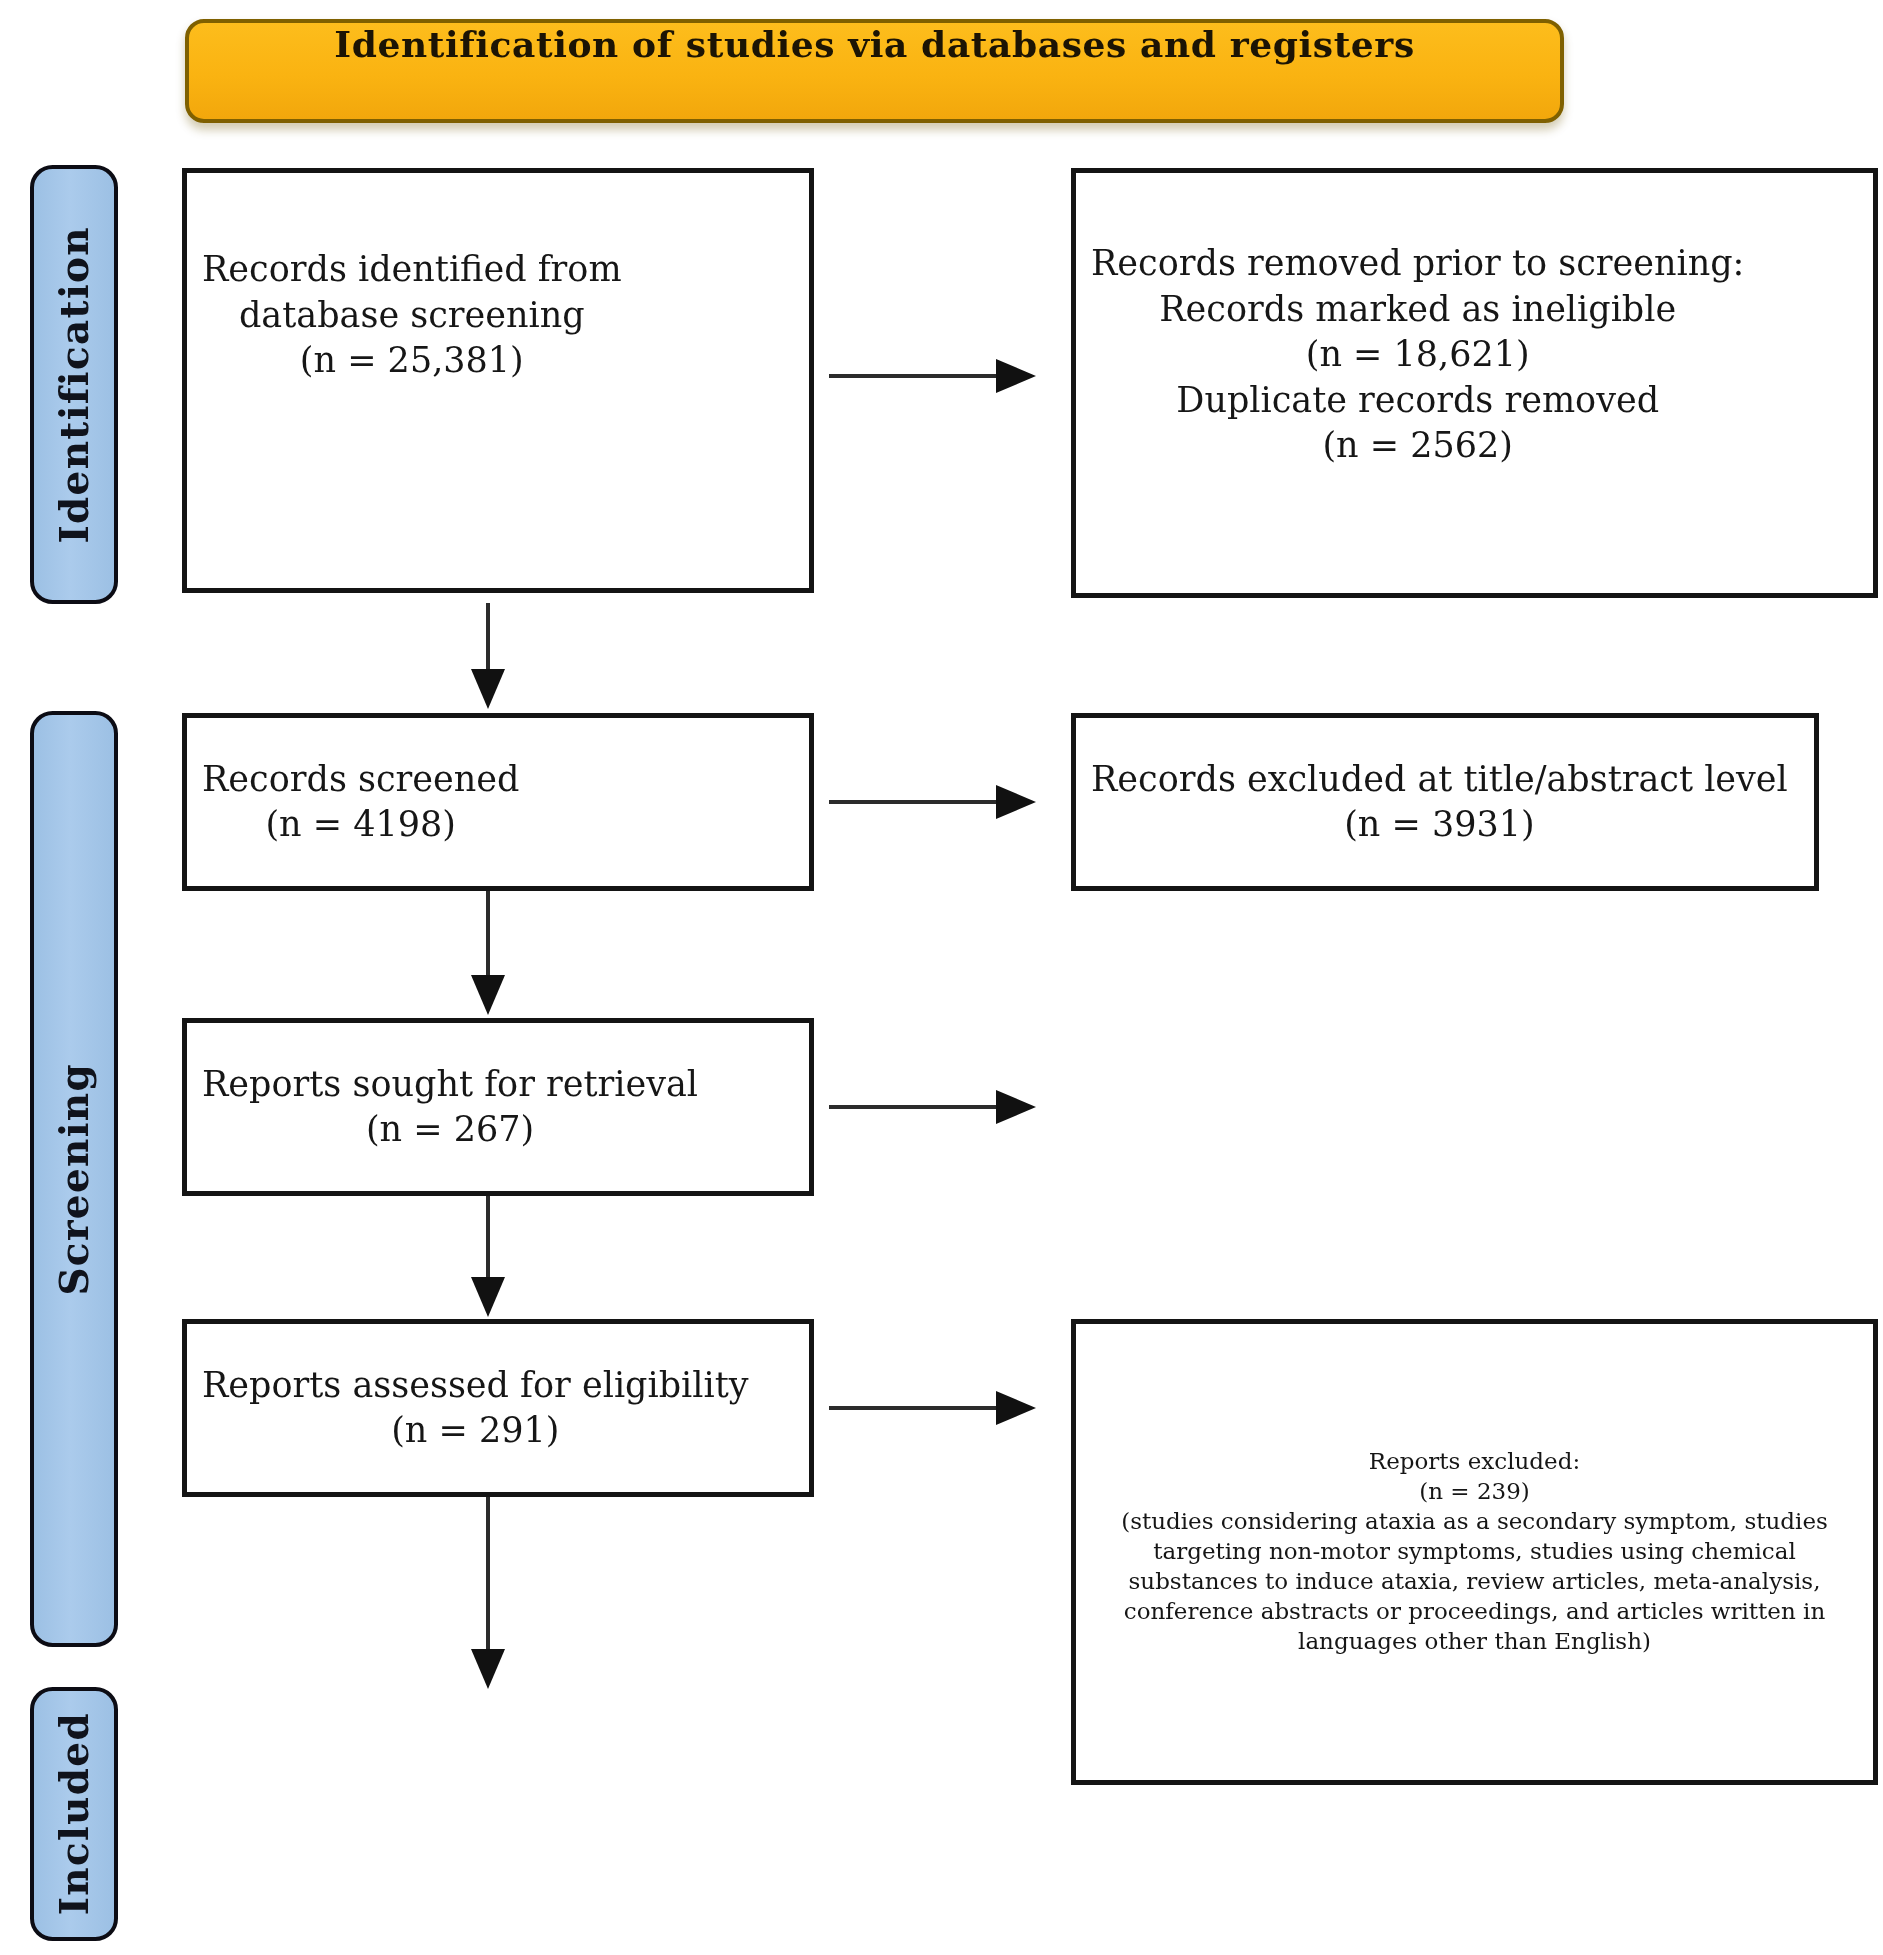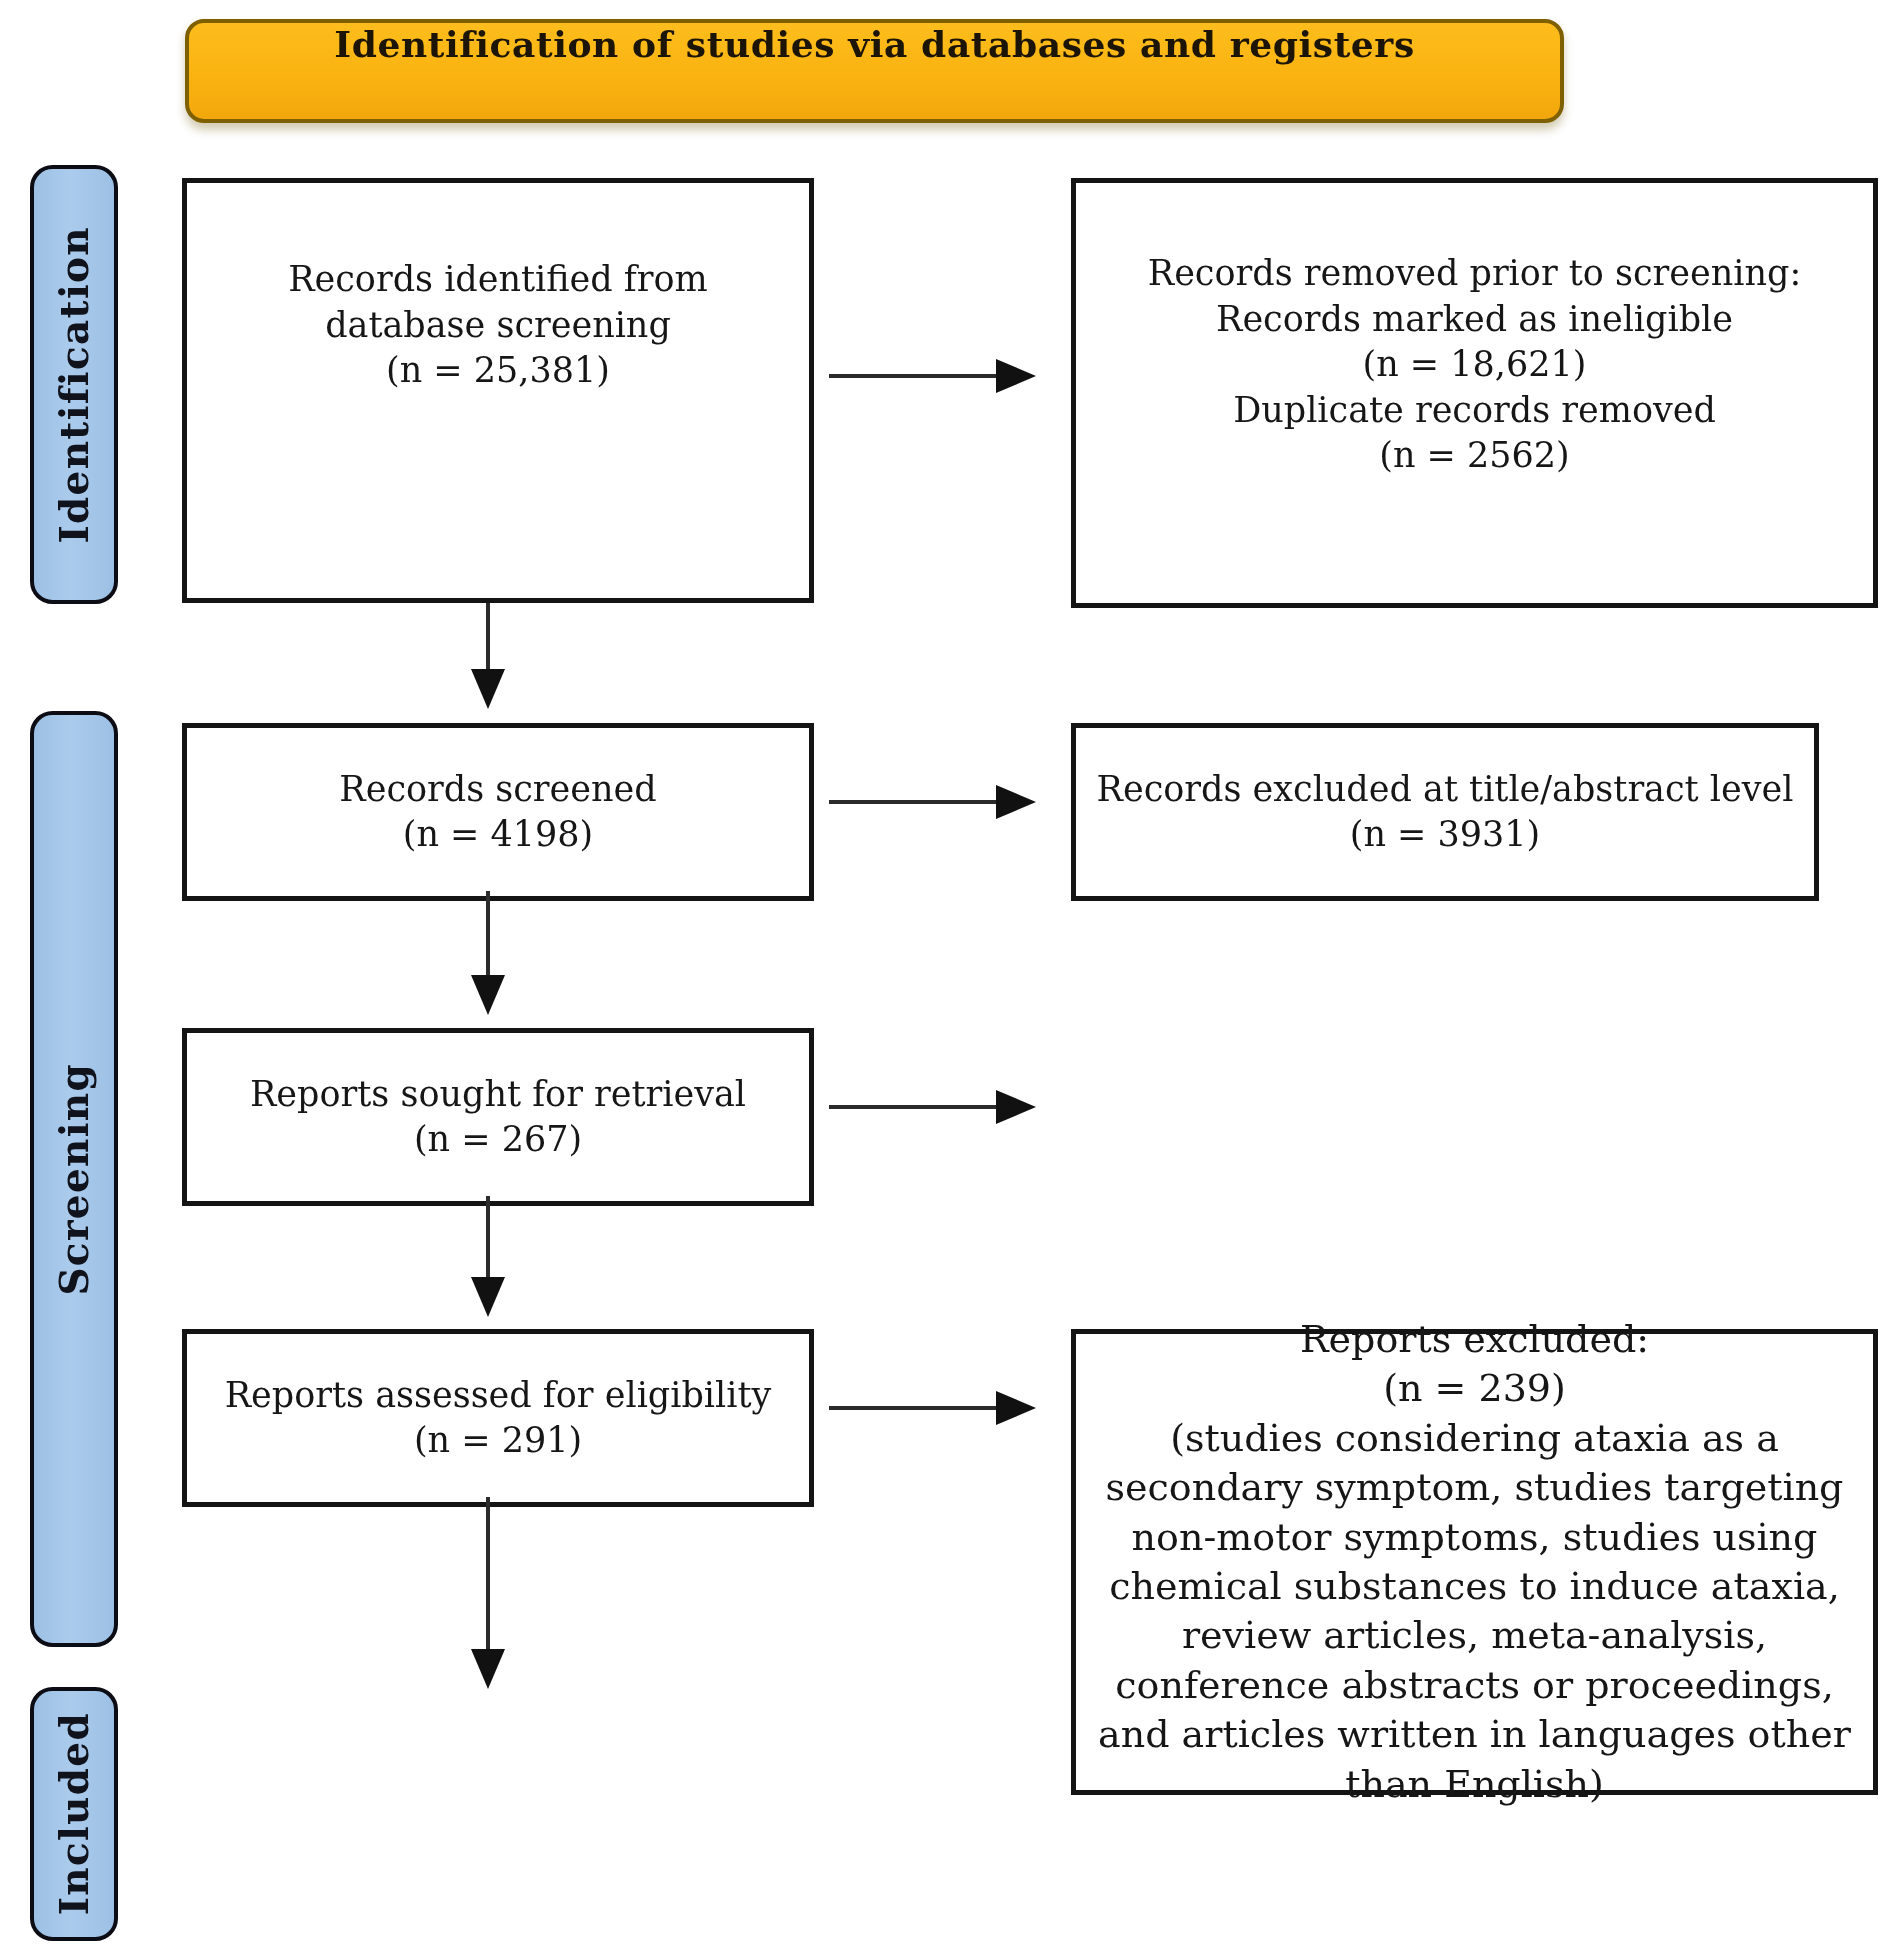--- a/index.html
+++ b/index.html
@@ -35,26 +35,26 @@
     font-weight:bold; font-size:39px; color:#10131c; letter-spacing:1.3px;
     white-space:nowrap;
   }
   .stage-identification { top:165px;  height:439px;  }
   .stage-screening      { top:711px; height:936px; }
   .stage-included       { top:1687px; height:254px;  }
 
   
   .box {
     position:absolute; background:#ffffff; border:5px solid #141414;
-    display:flex; align-items:center; justify-content:center;
-    text-align:center; padding:6.3px 15px;margin-top:10px;
+    display:flex; align-items:center; 
+    text-align:center; padding:6.3px 15px;
   }
   .btext { white-space:pre-line; font-size:35px; line-height:1.3; color:#161616; }
   .box--topalign { align-items:flex-start; }
-  .box--dense .btext { font-size:38px; }
+  .box--dense .btext { font-size:23px; }
 
   .b-l1 { left:182px;  top:168px;  width:632px; height:425px; padding-top:74px; }
   .b-l2 { left:182px;  top:713px; width:632px; height:178px; }
   .b-l3 { left:182px;  top:1018px; width:632px; height:178px; }
   .b-l4 { left:182px;  top:1319px; width:632px; height:178px; }
   .b-l5 { left:182px;  top:1693px; width:632px; height:246px; }
 
   .b-r1 { left:1071px; top:168px;  width:807px; height:430px; padding-top:68px; }
   .b-r2 { left:1071px; top:713px; width:748px; height:178px; }
   .b-r3 { left:1071px; top:1018px; width:807px; height:178px; }

